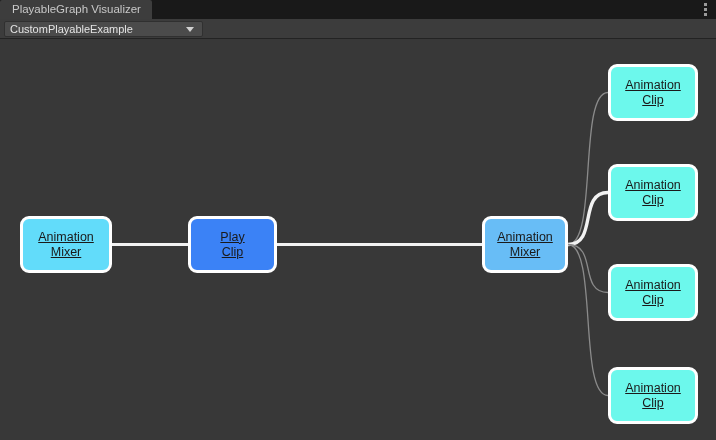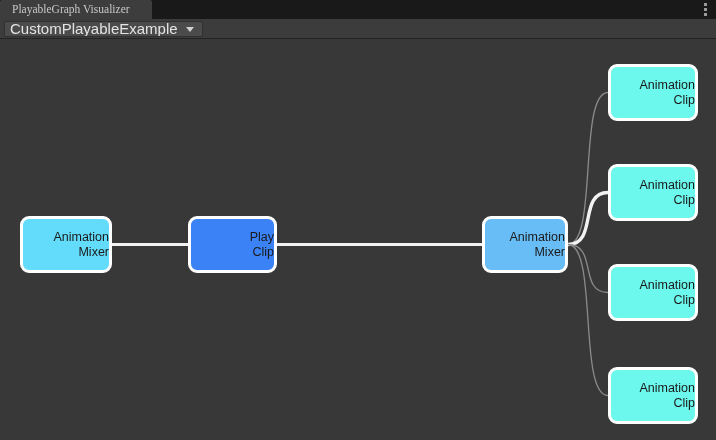--- a/index.html
+++ b/index.html
@@ -18,21 +18,21 @@
   }
   .tab{
     position:absolute;left:0;top:0;height:19px;
     background:#3d3d3d;
     display:flex;align-items:center;
     padding:0 14px 0 12px;
     box-sizing:border-box;
     border-top-left-radius:2px;border-top-right-radius:2px;
   }
   .tab-label{
-    color:#c8c8c8;font-size:11.5px;line-height:19px;white-space:nowrap;font-family:Liberation Serif, serif;
+    color:#c8c8c8;font-size:11.5px;line-height:19px;white-space:nowrap;
   }
   .kebab{
     position:absolute;right:9px;top:3px;width:4px;height:13px;
     display:flex;flex-direction:column;justify-content:space-between;
     align-items:center;
   }
   .kebab i{display:block;width:3px;height:3px;background:#9a9a9a;}
 
   
   .toolbar{
@@ -44,21 +44,21 @@
   .dropdown{
     position:absolute;left:4px;top:2px;width:199px;height:16px;
     background:#4b4b4b;
     border:1px solid #303030;
     border-radius:2px;
     box-sizing:border-box;
     display:flex;align-items:center;
     cursor:pointer;
   }
   .dropdown-label{
-    color:#e4e4e4;font-size:15px;line-height:14px;
+    color:#e4e4e4;font-size:11px;line-height:14px;
     padding-left:5px;white-space:nowrap;flex:1;overflow:hidden;
   }
   .caret{
     width:0;height:0;margin-right:8px;
     border-left:4.5px solid transparent;
     border-right:4.5px solid transparent;
     border-top:5px solid #d2d2d2;
   }
 
   
@@ -67,27 +67,28 @@
     background:#383838;overflow:hidden;
   }
   .edges{position:absolute;left:0;top:0;width:716px;height:400px;}
 
   .node{
     position:absolute;
     box-sizing:border-box;
     border:3px solid #ffffff;
     border-radius:9px;
     display:flex;flex-direction:column;
-    align-items:flex-end;justify-content:center;
+    align-items:center;justify-content:center;
     color:#1a1a1a;
     font-size:12.5px;
     line-height:15px;
     text-align:center;
     cursor:pointer;
     user-select:none;
+    text-decoration:underline;
   }
   .node span{display:block;white-space:nowrap;}
 </style>
 </head>
 <body>
 
 <div class="window">
 
   <div class="tabbar">
     <div class="tab" id="tab-el" style="width: 152px;">

